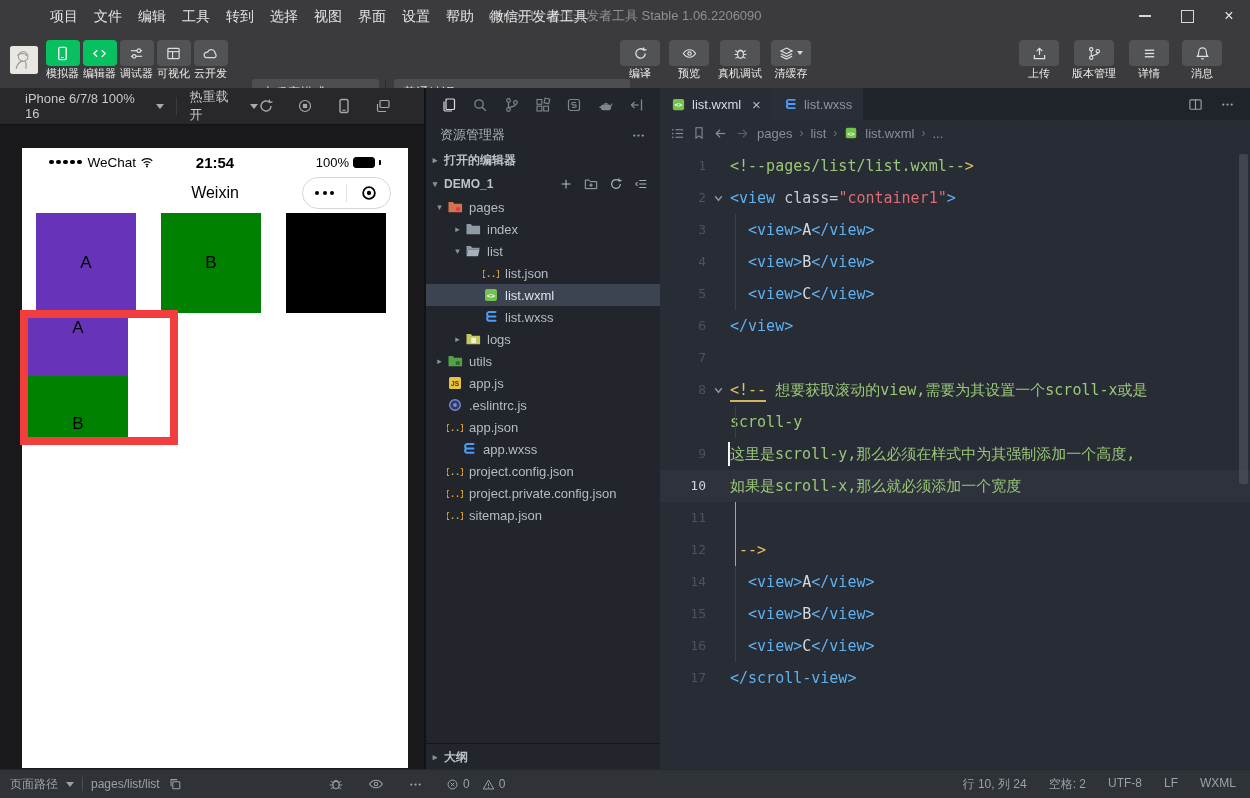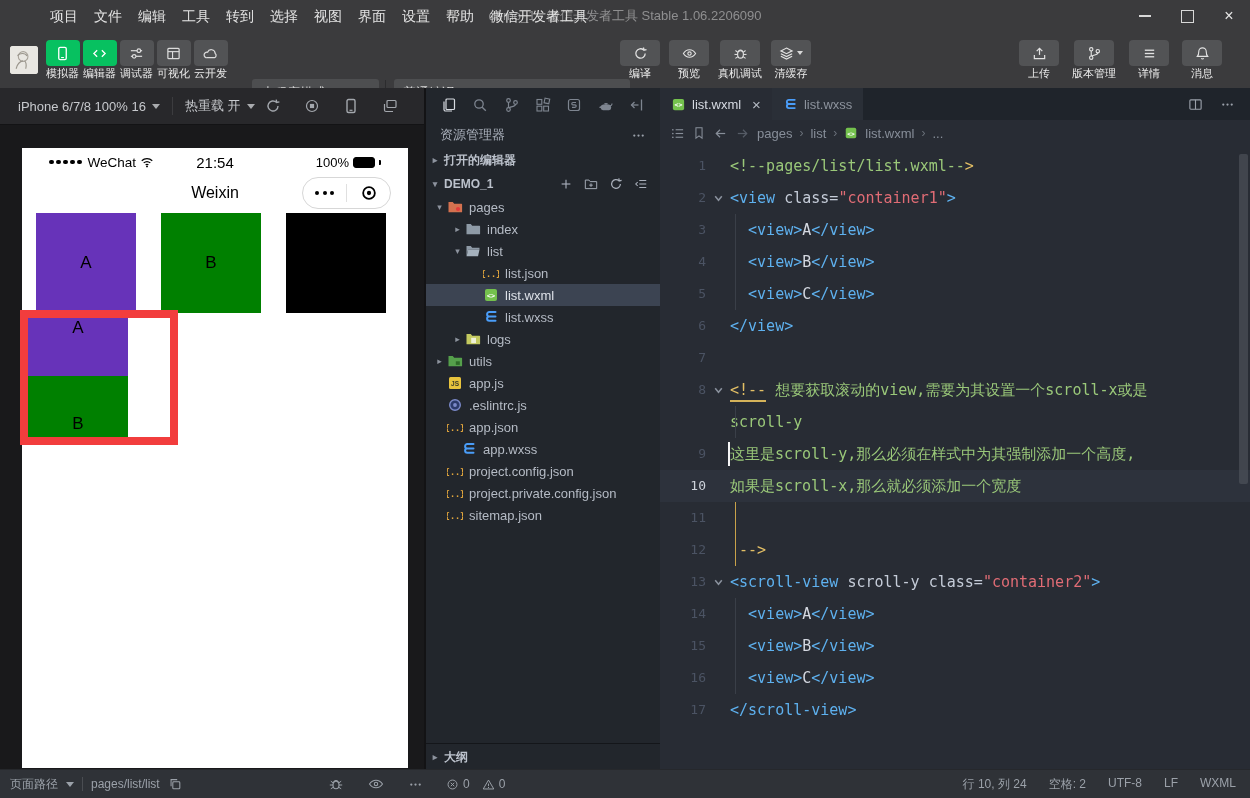--- a/index.html
+++ b/index.html
@@ -38,29 +38,29 @@
   .actions{position:absolute;left:620px;top:8px;display:flex;gap:9px;}
   .racts{position:absolute;right:28px;top:8px;display:flex;gap:13px;}
   .abtn .bicon{background:#525355;color:#e2e2e2;width:40px;}
   .abtn{display:flex;flex-direction:column;align-items:center;}
   .mini-tri{width:0;height:0;border-left:3px solid transparent;border-right:3px solid transparent;
             border-top:4px solid #d8d8d8;margin-left:3px;}
 
   
   .simpanel{position:absolute;left:0;top:88px;width:424px;bottom:28px;background:#19191b;}
   .simtop{height:36px;background:#28282b;border-bottom:1px solid #131315;display:flex;align-items:center;
-          color:#c7c9cd;font-size:13px;padding:0 18px;}
+          color:#c7c9cd;font-size:13px;padding:0 25px;}
   .simtop .sep{width:1px;height:18px;background:#3c3c3f;margin:0 12px;}
   .simicons{margin-left:auto;display:flex;gap:23px;color:#a3a7ad;padding-right:8px;}
   .phone{position:absolute;left:22px;top:60px;width:386px;height:620px;background:#fff;color:#000;}
   .pstatus{position:absolute;top:0;left:0;right:0;height:28px;display:flex;align-items:center;padding:0 27px;}
   .sigdots{display:flex;gap:2.5px;margin-right:6px;}
   .sigdots i{width:4.5px;height:4.5px;border-radius:50%;background:#000;}
   .carrier{font-size:13.5px;margin-right:4px;}
-  .ptime{position:absolute;left:0;right:0;text-align:center;font-size:15px;font-weight:normal;}
+  .ptime{position:absolute;left:0;right:0;text-align:center;font-size:15px;font-weight:bold;}
   .pbatt{margin-left:auto;display:flex;align-items:center;gap:4px;font-size:13px;z-index:2;}
   .battbody{width:22px;height:11px;border:1.5px solid #000;border-radius:3px;background:#000;box-sizing:border-box;}
   .batttip{width:2px;height:5px;background:#000;border-radius:0 1px 1px 0;}
   .pnav{position:absolute;top:28px;left:0;right:0;height:34px;}
   .pnavtitle{text-align:center;font-size:16px;line-height:34px;}
   .capsule{position:absolute;right:17px;top:1px;width:87px;height:30px;border:1px solid #d7d7d7;border-radius:16px;
            background:#fff;display:flex;align-items:center;}
   .cap-dots{flex:1;display:flex;justify-content:center;gap:3.5px;}
   .cap-dots i{width:4px;height:4px;border-radius:50%;background:#000;}
   .cap-div{width:1px;height:18px;background:#e0e0e0;}
@@ -829,29 +829,20 @@
           <span class="ln">11</span>
           <span class="foldc"></span>
           <span class="ctext"><span class="g yellow"></span></span>
         </div>
         <div class="crow">
           <span class="ln">12</span>
           <span class="foldc"></span>
           <span class="ctext"><span class="g yellow"></span><span class="s-pln"> </span><span class="s-yel">--&gt;</span></span>
         </div>
         <div class="crow">
-          <span class="ln">13</span>
-          <span class="foldc">
-            <svg width="11" height="11" viewBox="0 0 10 10">
-              <polyline points="2,3 5,6.6 8,3" fill="none" stroke="#8a919d" stroke-width="1.4"></polyline>
-            </svg>
-          </span>
-          <span class="ctext"><span class="s-tag">&lt;scroll-view</span><span class="s-pln"> </span><span class="s-attr">scroll-y</span><span class="s-pln"> </span><span class="s-attr">class=</span><span class="s-str">"container2"</span><span class="s-tag">&gt;</span></span>
-        </div>
-        <div class="crow">
           <span class="ln">14</span>
           <span class="foldc"></span>
           <span class="ctext"><span class="g gray"></span><span class="s-pln">  </span><span class="s-tag">&lt;view&gt;</span><span class="s-pln">A</span><span class="s-tag">&lt;/view&gt;</span></span>
         </div>
         <div class="crow">
           <span class="ln">15</span>
           <span class="foldc"></span>
           <span class="ctext"><span class="g gray"></span><span class="s-pln">  </span><span class="s-tag">&lt;view&gt;</span><span class="s-pln">B</span><span class="s-tag">&lt;/view&gt;</span></span>
         </div>
         <div class="crow">

